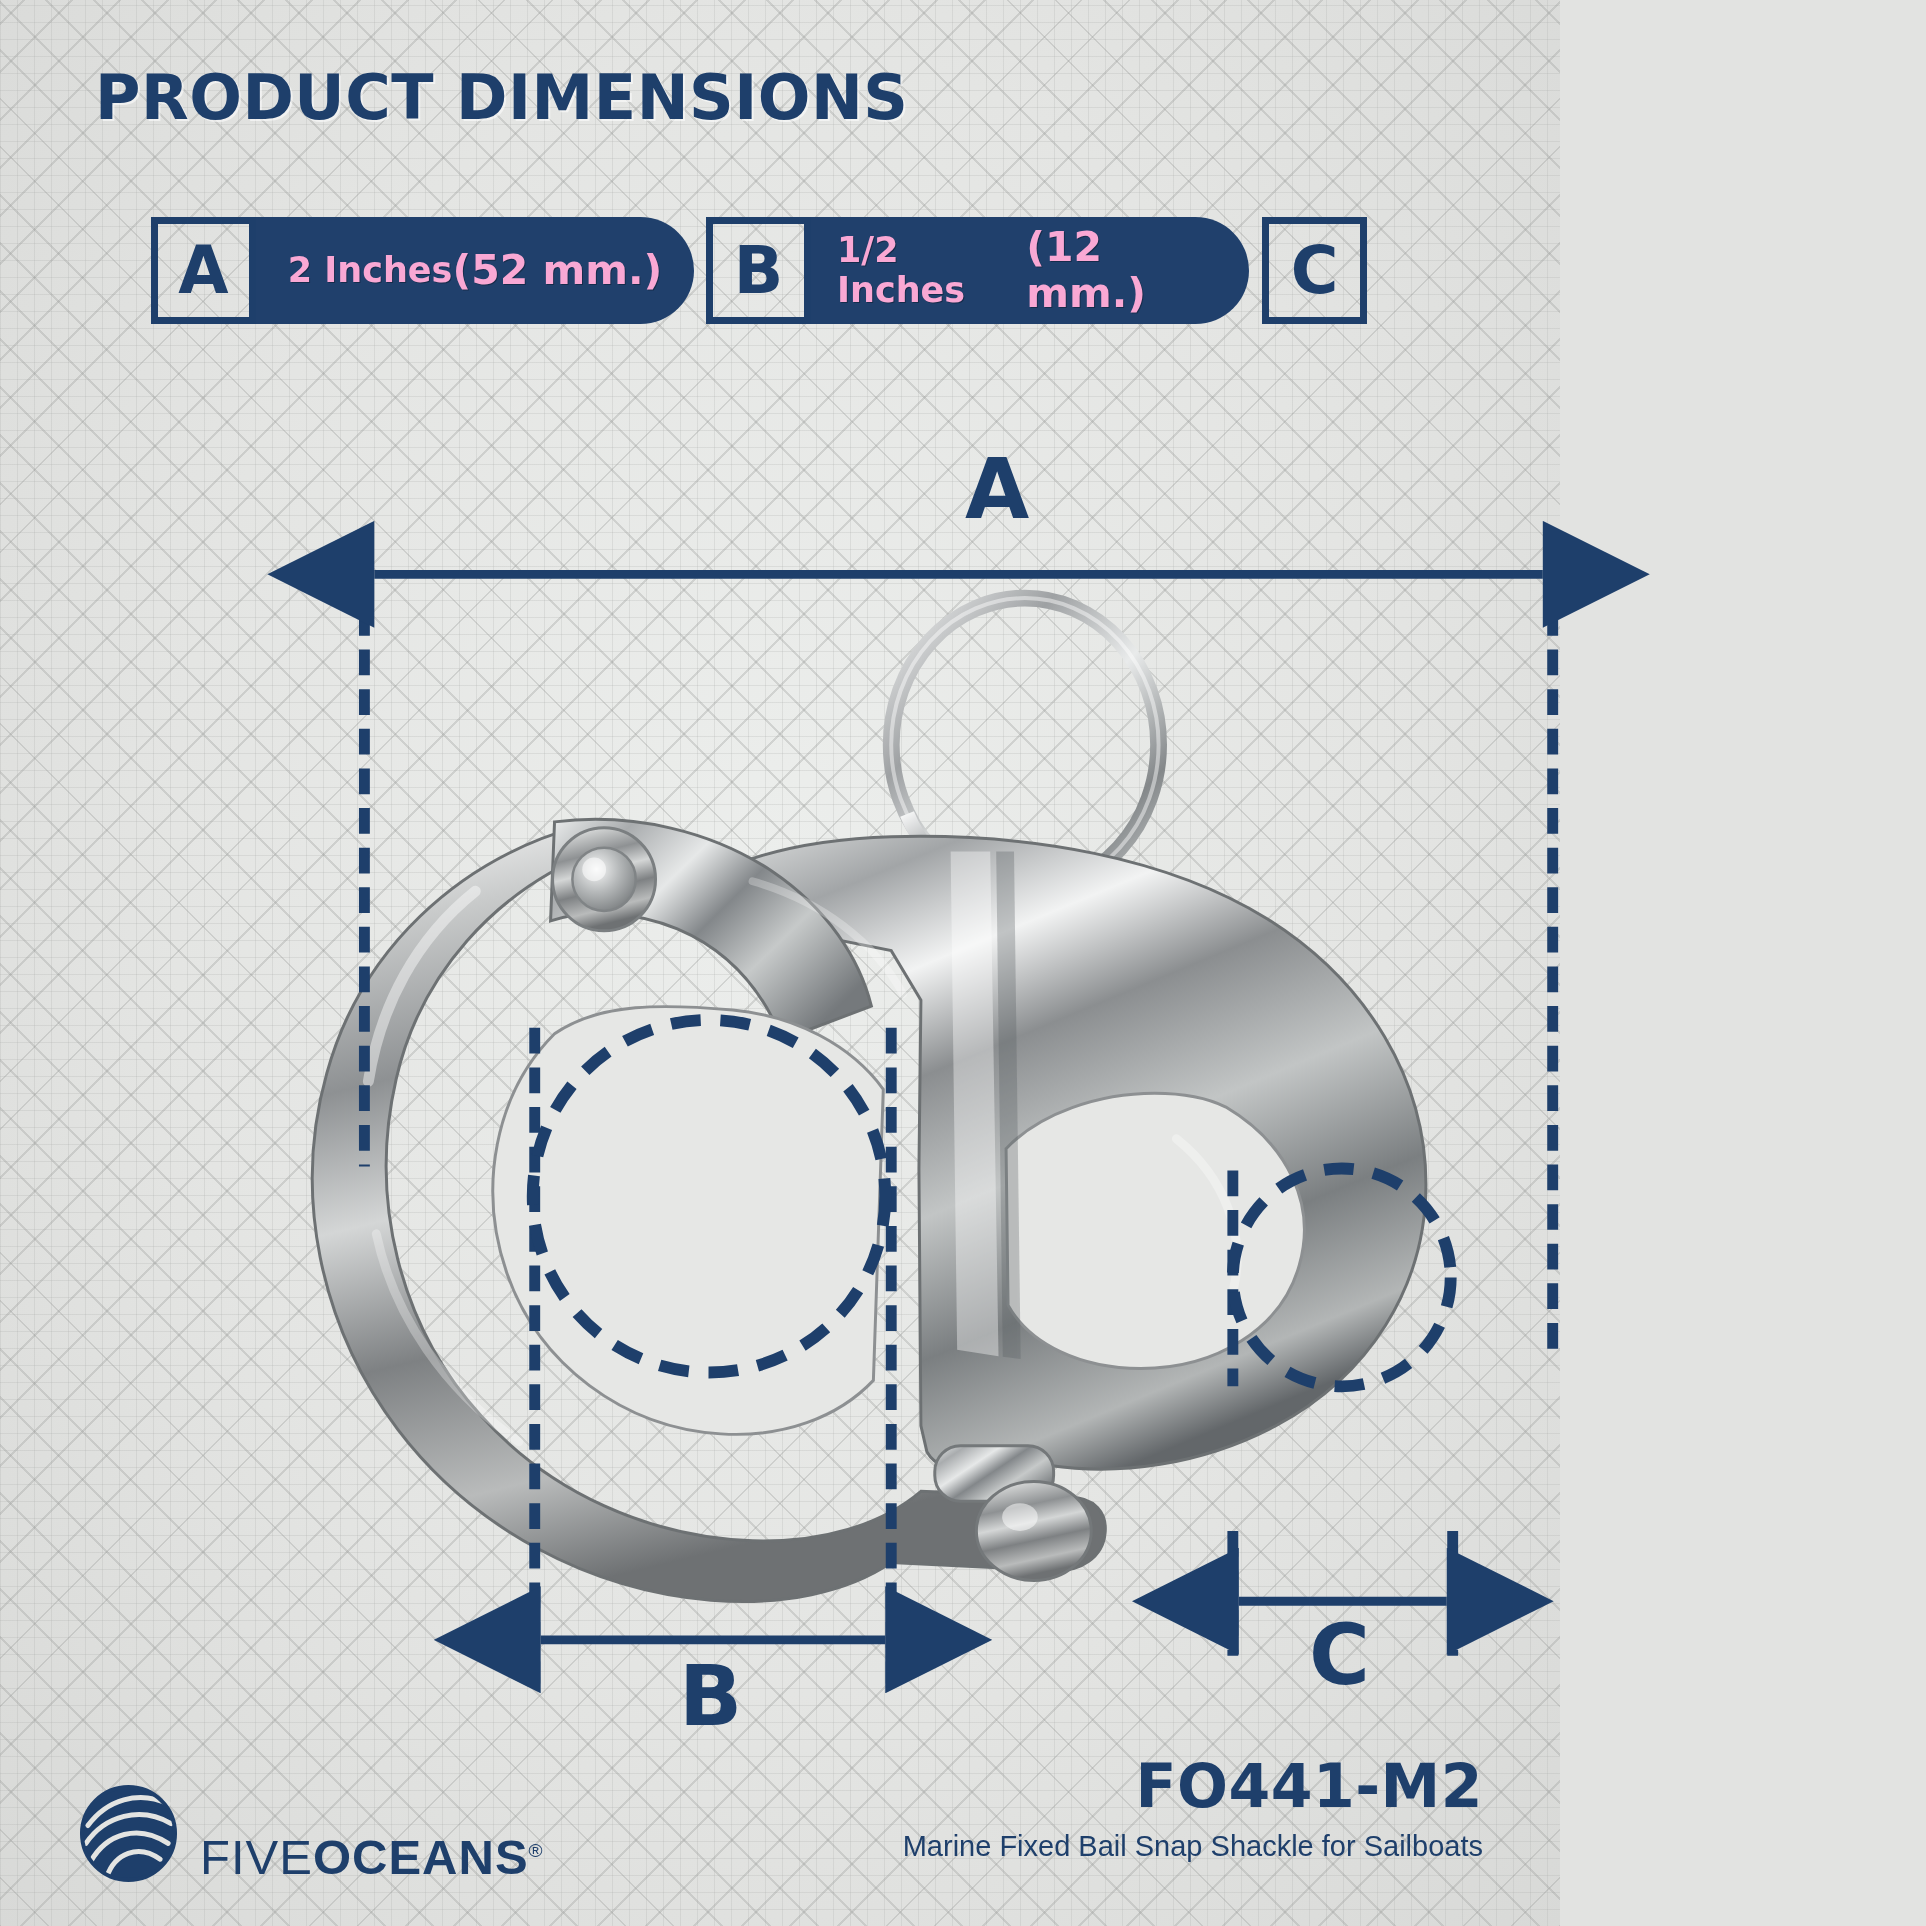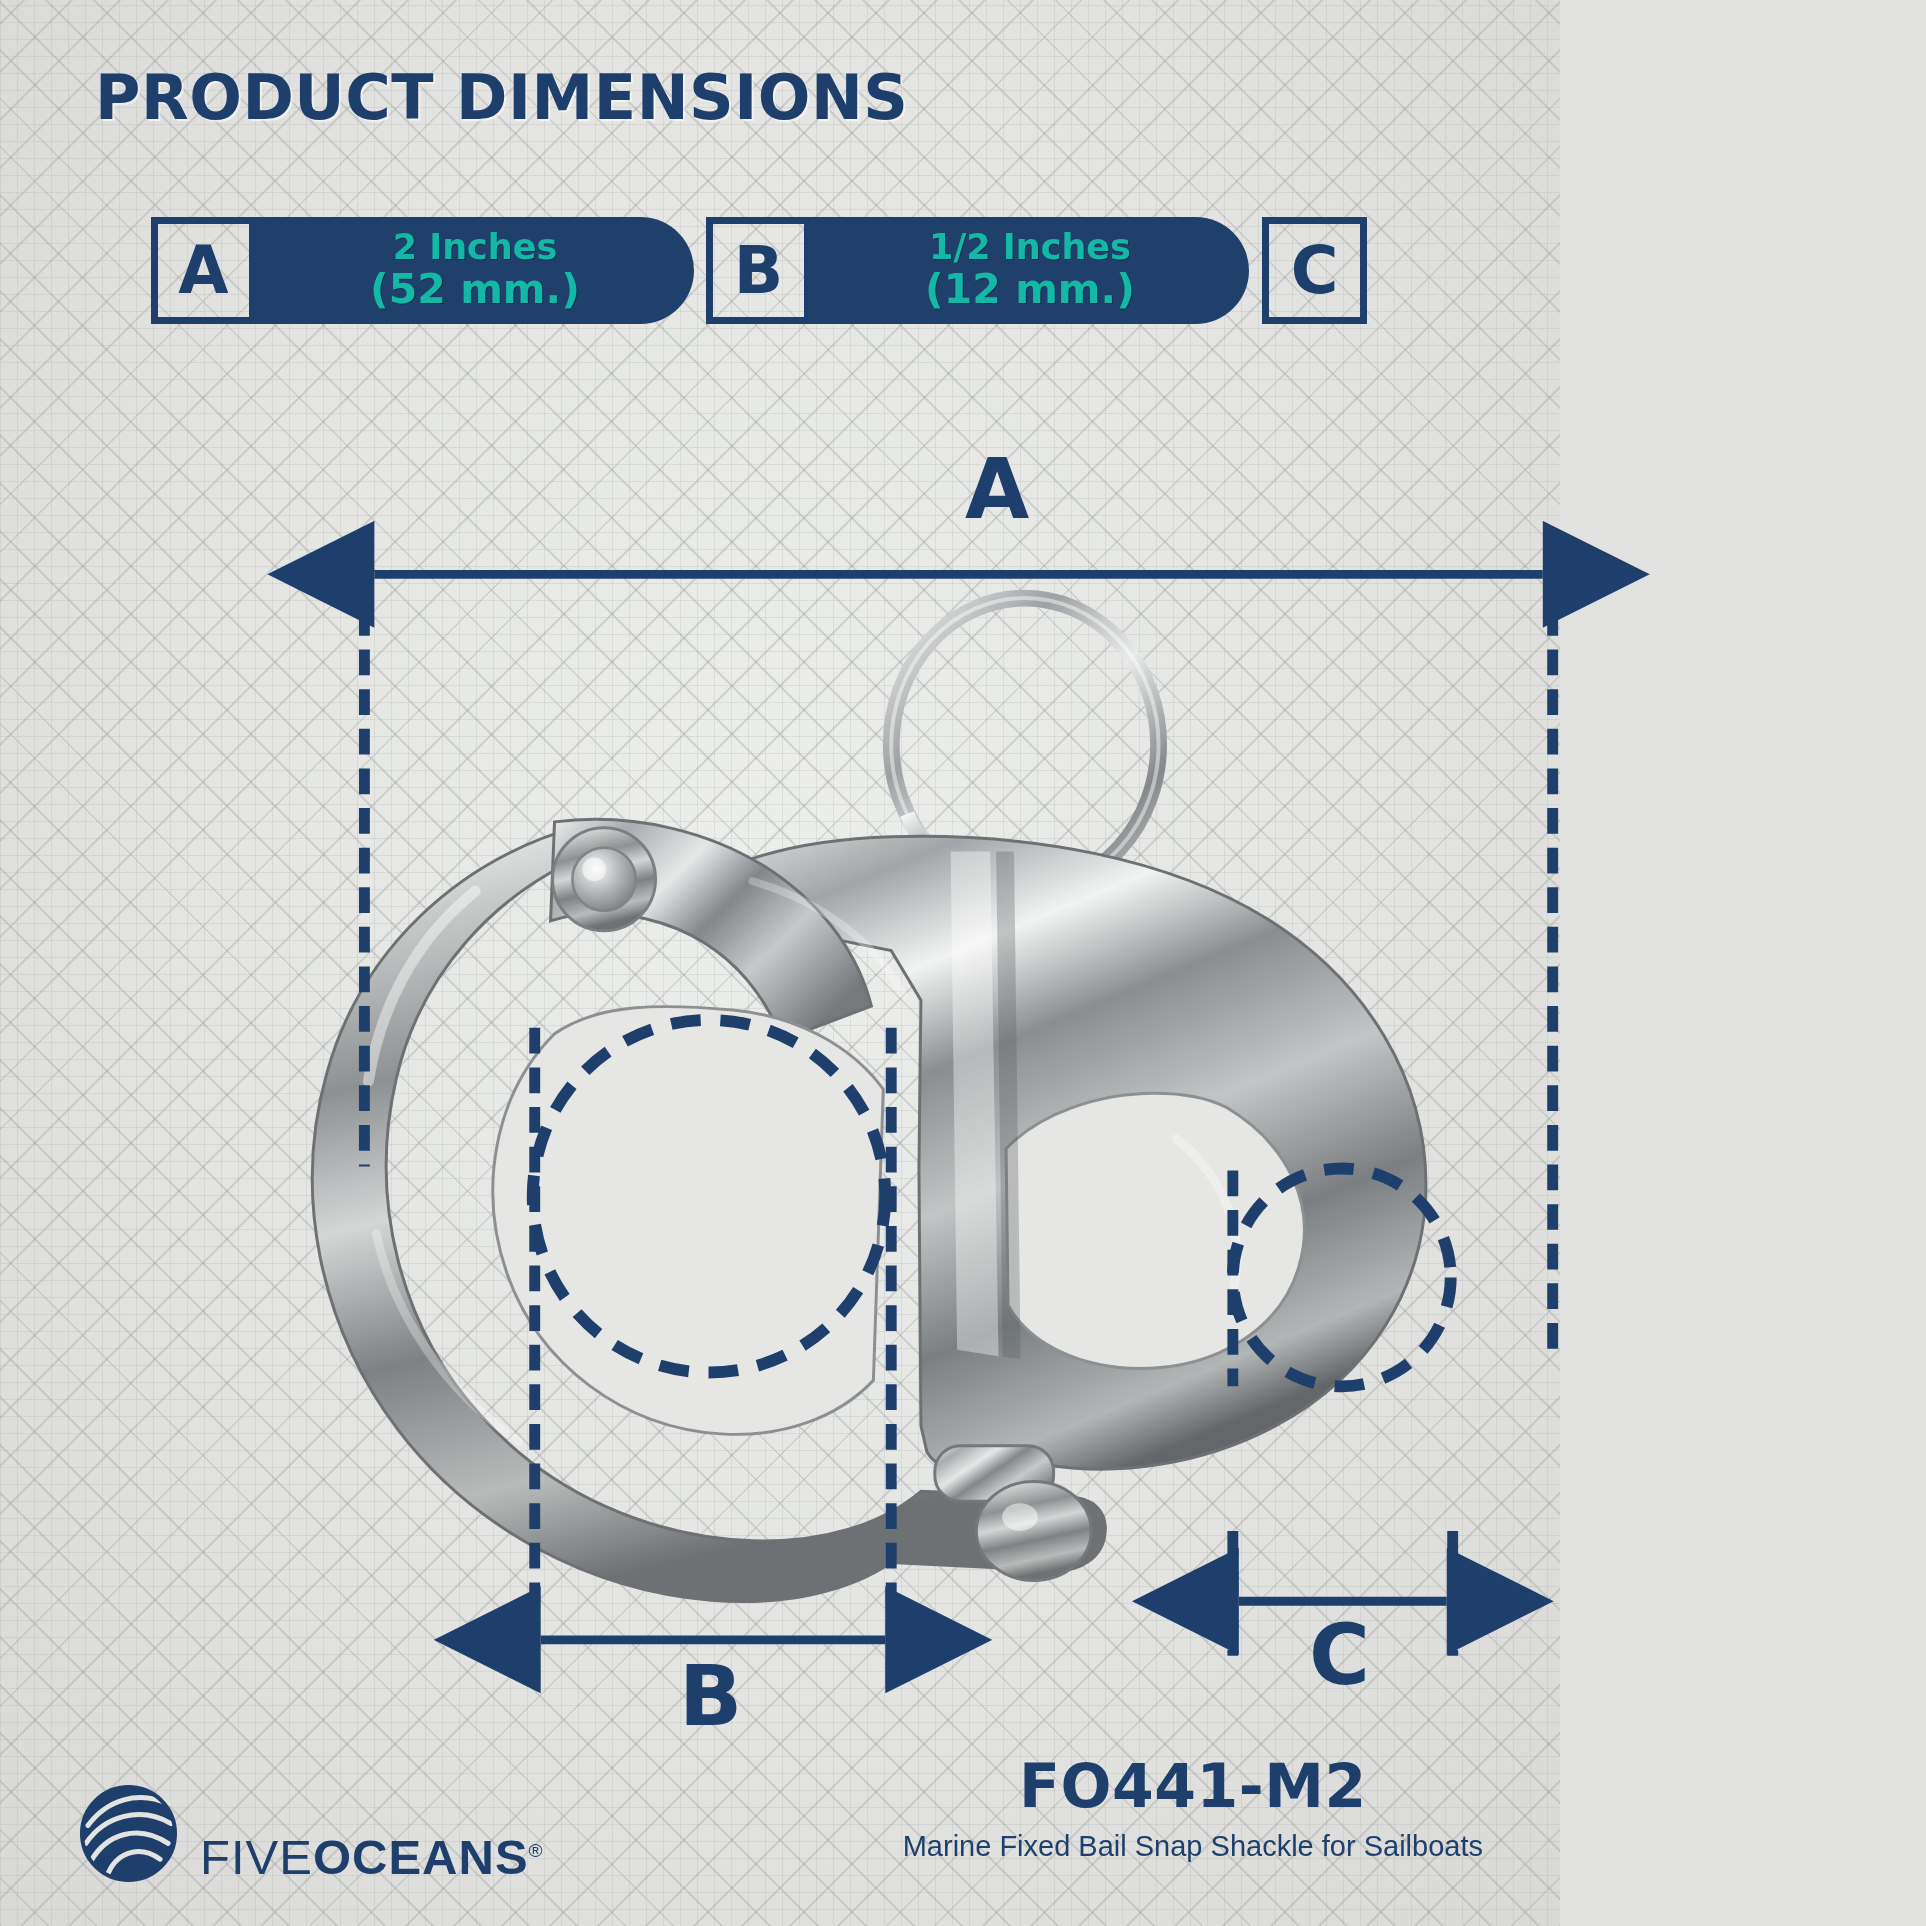--- a/index.html
+++ b/index.html
@@ -34,22 +34,22 @@
     width:105px;height:107px;box-sizing:border-box;
     border:7px solid #1e3f6b;
     display:flex;align-items:center;justify-content:center;
     color:#1e3f6b;font-size:65px;font-weight:bold;line-height:1;
     font-family:"DejaVu Sans", sans-serif;
     background:transparent;
   }
   .badge .pill{
     background:#20406c;
     border-radius:0 55px 55px 0;
-    display:flex;flex-direction:column;align-items:center;justify-content:center;
-    color:#14b8a6;line-height:1.12;padding:0 26px;
+    display:flex;align-items:center;justify-content:center;
+    color:#f9a8d4;line-height:1.12;padding:0 26px;
     text-shadow:1px 1px 0 rgba(0,0,0,.30);
   }
   .badge .pill .l1{font-size:35px;font-weight:bold;font-family:"DejaVu Sans", sans-serif;}
   .badge .pill .l2{font-size:41px;font-weight:bold;font-family:"DejaVu Sans", sans-serif;}
 
   #badge-a{left:151px;}  #badge-a .pill{width:386px;}
   #badge-b{left:706px;}  #badge-b .pill{width:386px;}
   #badge-c{left:1262px;} #badge-c .pill{width:386px;}
 
   
@@ -68,21 +68,21 @@
   #logo{position:absolute;left:77px;top:1782px;display:flex;align-items:flex-end;gap:20px;}
   #logo .wordmark{
     font-family:"Liberation Sans", sans-serif;color:#1e3f6b;
     font-size:49px;letter-spacing:1px;white-space:nowrap;
   }
   #logo .wordmark .light{font-weight:400;}
   #logo .wordmark .bold{font-weight:bold;}
   #logo .wordmark .reg{font-size:19px;vertical-align:super;font-weight:400;}
 
   #sku{
-    position:absolute;right:77px;top:1756px;text-align:center;
+    position:absolute;right:77px;top:1756px;text-align:right;
   }
   #sku .code{
     font-family:"DejaVu Sans", sans-serif;font-weight:bold;
     font-size:60px;color:#1e3f6b;letter-spacing:0.5px;line-height:1;
   }
   #sku .desc{
     font-family:"Liberation Sans", sans-serif;
     font-size:29px;color:#1e3f6b;margin-top:16px;line-height:1;
   }
 </style>

